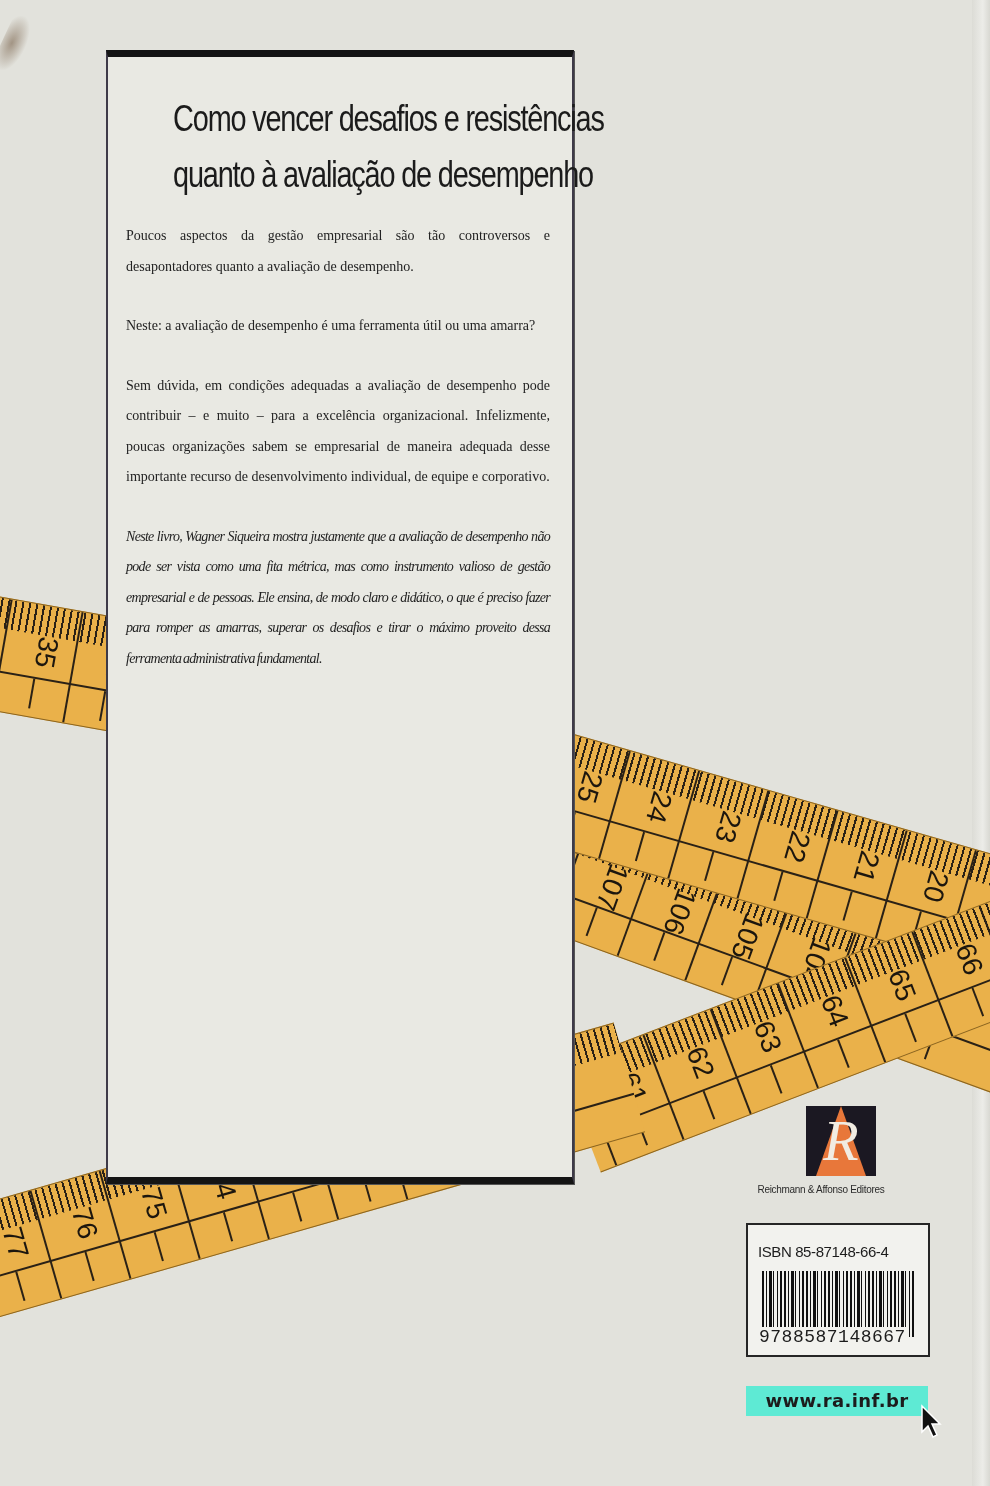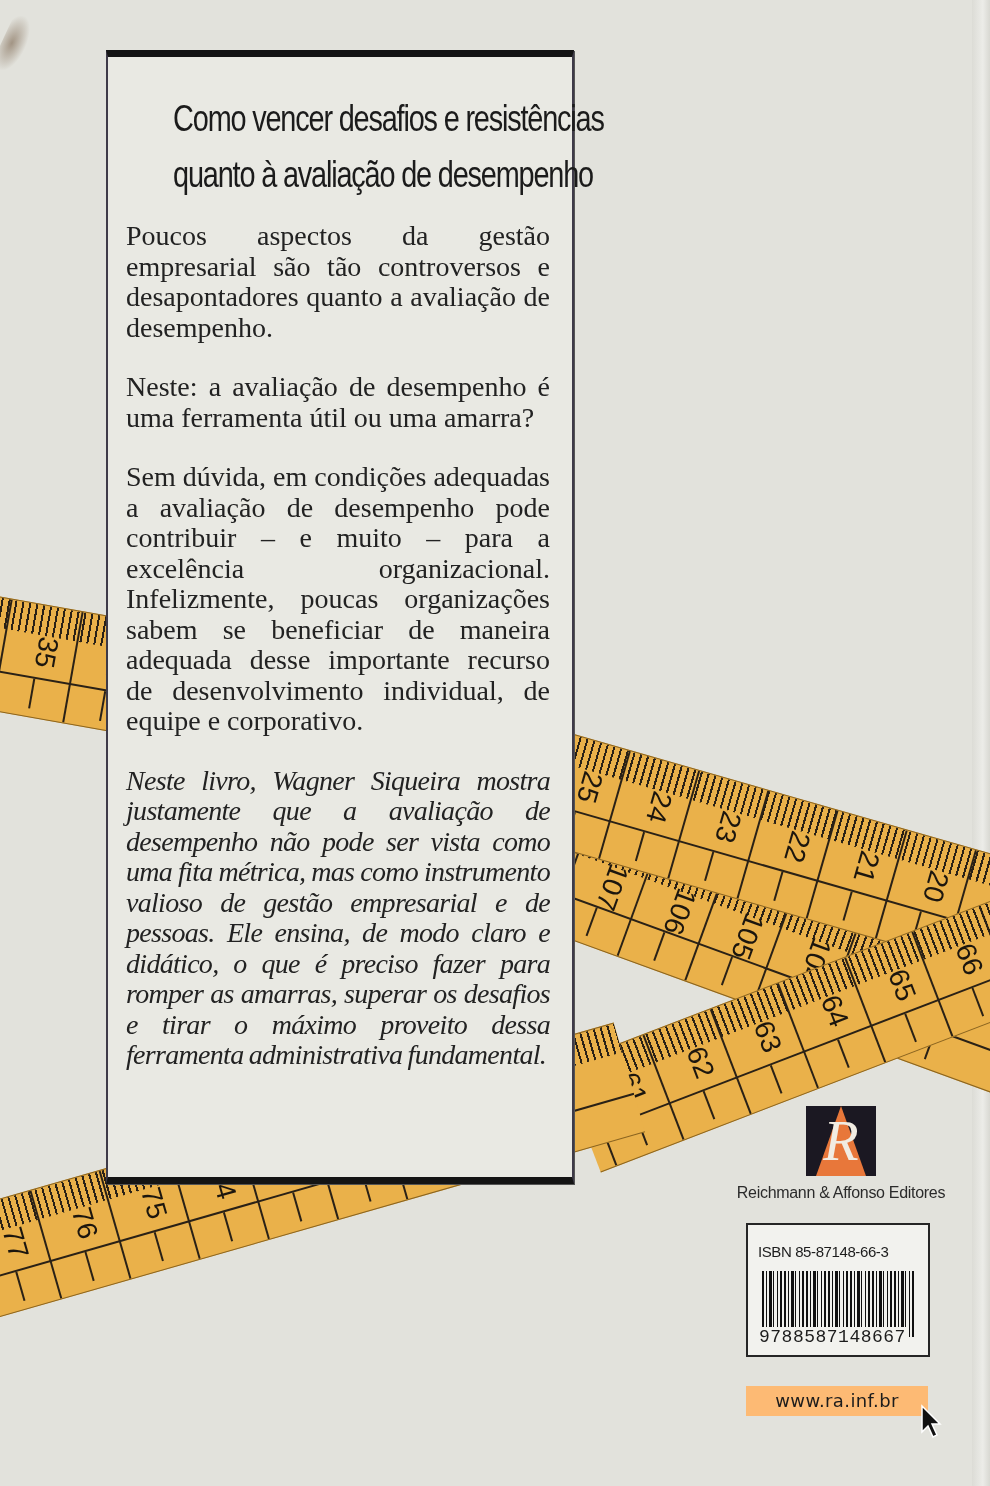--- a/index.html
+++ b/index.html
@@ -30,47 +30,47 @@
   .box { position:absolute; left:106px; top:50px; width:468px; height:1134px;
     background:#e9e9e3; box-sizing:border-box;
     border-left:2px solid #3e3a48; border-right:2px solid #3e3a48;
     border-top:7px solid #141414; border-bottom:7px solid #141414;
     box-shadow:1px 1px 0 #555; }
   .box h1 { margin:0; position:absolute; left:18px; right:18px; top:34px;
     font-family:"Liberation Sans Narrow","Liberation Sans", sans-serif; font-weight:normal;
     font-size:37px; line-height:56px; letter-spacing:-1.5px; color:#1b1b1b; text-align:center;
     transform:scaleX(.78); transform-origin:center top; white-space:nowrap; }
   .box .body { position:absolute; left:18px; right:22px; top:164px;
-    font-size:28px; line-height:30.5px; color:#222; text-align:justify; }
+    font-size:14px; line-height:30.5px; color:#222; text-align:justify; }
   .box .body p { margin:0 0 29px 0; }
   .box .body p.tight { letter-spacing:-.7px; word-spacing:-1px;font-style:italic; }
 
   
   .logo { position:absolute; left:806px; top:1106px; width:70px; height:70px; background:#1b1822; overflow:hidden; }
   .logo .a { position:absolute; left:10px; top:0; width:0; height:0;
     border-left:25px solid transparent; border-right:25px solid transparent; border-bottom:70px solid #e8773a; }
   .logo .glyph { position:absolute; left:0; top:2px; width:70px; text-align:center;
     font-family:"Liberation Serif", serif; font-style:italic; font-size:58px; line-height:66px; color:#f1ece2; }
-  .pub { position:absolute; left:736px; top:1184px; width:210px; text-align:center;
-    font-family:"Liberation Sans", sans-serif; font-size:16px; color:#2b2b2b; letter-spacing:-.3px; }
+  .pub { position:absolute; left:716px; top:1184px; width:210px; text-align:center;
+    font-family:"Liberation Sans", sans-serif; font-size:10px; color:#2b2b2b; letter-spacing:-.3px; }
 
   .isbn-box { position:absolute; left:746px; top:1223px; width:184px; height:134px;
     background:#f2f2ee; border:2px solid #262626; box-sizing:border-box; }
   .isbn-box .isbn { position:absolute; left:10px; top:18px; font-family:"Liberation Sans", sans-serif;
     font-size:15px; color:#1c1c1c; letter-spacing:-.4px; white-space:nowrap; }
   .isbn-box .bars { position:absolute; left:14px; top:46px; width:154px; height:66px;
     background:repeating-linear-gradient(to right,
       #111 0 2px, transparent 2px 4px, #111 4px 5px, transparent 5px 7px,
       #111 7px 10px, transparent 10px 11px, #111 11px 12px, transparent 12px 15px,
       #111 15px 16px, transparent 16px 18px, #111 18px 20px, transparent 20px 22px); }
   .isbn-box .digits { position:absolute; left:10px; top:102px; font-family:"Liberation Mono", monospace;
     font-size:18px; color:#1c1c1c; background:#f2f2ee; padding:0 1px; letter-spacing:.5px; white-space:nowrap; }
 
-  .url { position:absolute; left:746px; top:1386px; width:182px; height:30px; background:#fdba74;
-    font-family:"DejaVu Sans", sans-serif; font-weight:normal; font-size:18px; line-height:30px;
+  .url { position:absolute; left:746px; top:1386px; width:182px; height:30px; background:#5eead4;
+    font-family:"DejaVu Sans", sans-serif; font-weight:bold; font-size:18px; line-height:30px;
     color:#1c1c1c; text-align:center; letter-spacing:.4px; }
   .cursor { position:absolute; left:920px; top:1404px; }
 </style>
 </head>
 <body>
 
 <div class="page-edge"></div>
 <div class="stain"></div>
 
 <div class="tape" id="tape-middle" style="left:520px; top:800px; width:560px; transform:rotate(20deg);">
@@ -231,33 +231,33 @@
 </div>
 
 <div class="box">
   <h1>
     <span>Como vencer desafios e resistências</span><br>
     <span>quanto à avaliação de desempenho</span>
   </h1>
   <div class="body">
     <p>Poucos aspectos da gestão empresarial são tão controversos e desapontadores quanto a avaliação de desempenho.</p>
     <p>Neste: a avaliação de desempenho é uma ferramenta útil ou uma amarra?</p>
-    <p>Sem dúvida, em condições adequadas a avaliação de desempenho pode contribuir – e muito – para a excelência organizacional. Infelizmente, poucas organizações sabem se beneficiar de maneira adequada desse importante recurso de desenvolvimento individual, de equipe e corporativo.</p>
+    <p>Sem dúvida, em condições adequadas a avaliação de desempenho pode contribuir – e muito – para a excelência organizacional. Infelizmente, poucas organizações sabem se empresarial de maneira adequada desse importante recurso de desenvolvimento individual, de equipe e corporativo.</p>
     <p class="tight">Neste livro, Wagner Siqueira mostra justamente que a avaliação de desempenho não pode ser vista como uma fita métrica, mas como instrumento valioso de gestão empresarial e de pessoas. Ele ensina, de modo claro e didático, o que é preciso fazer para romper as amarras, superar os desafios e tirar o máximo proveito dessa ferramenta administrativa fundamental.</p>
   </div>
 </div>
 
 <div class="logo">
   <div class="a"></div>
   <div class="glyph">R</div>
 </div>
 <div class="pub">Reichmann &amp; Affonso Editores</div>
 
 <div class="isbn-box">
-  <div class="isbn">ISBN 85-87148-66-3</div>
+  <div class="isbn">ISBN 85-87148-66-4</div>
   <div class="bars"></div>
   <div class="digits">9788587148667</div>
 </div>
 
 <div class="url">www.ra.inf.br</div>
 
 <svg class="cursor" width="24" height="36" viewBox="0 0 24 36">
   <path d="M2 2 L2 28 L8 22 L13 33 L17 31 L12 20 L20 20 Z" fill="#111" stroke="#fff" stroke-width="1.5"></path>
 </svg>
 

